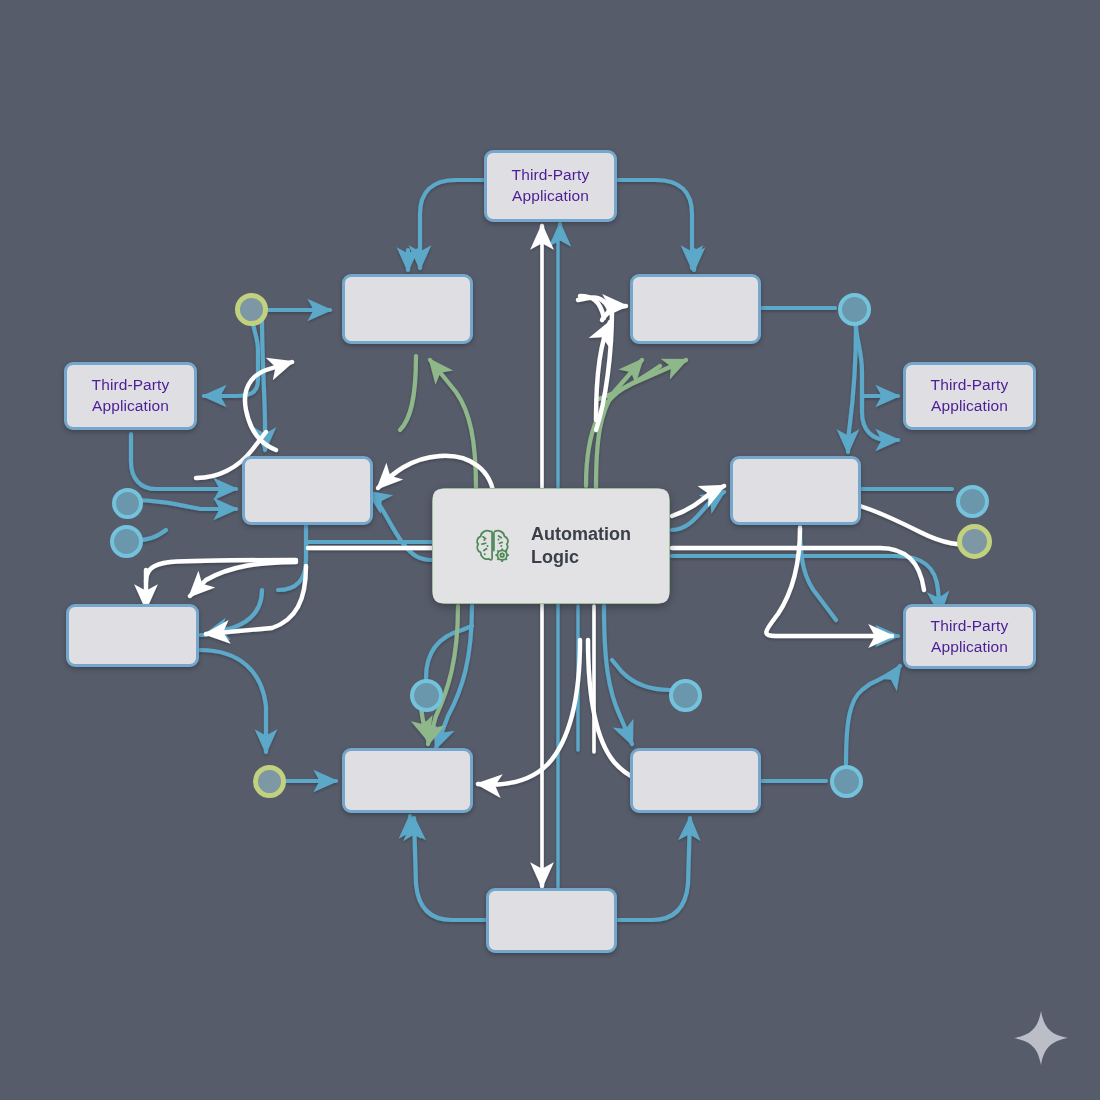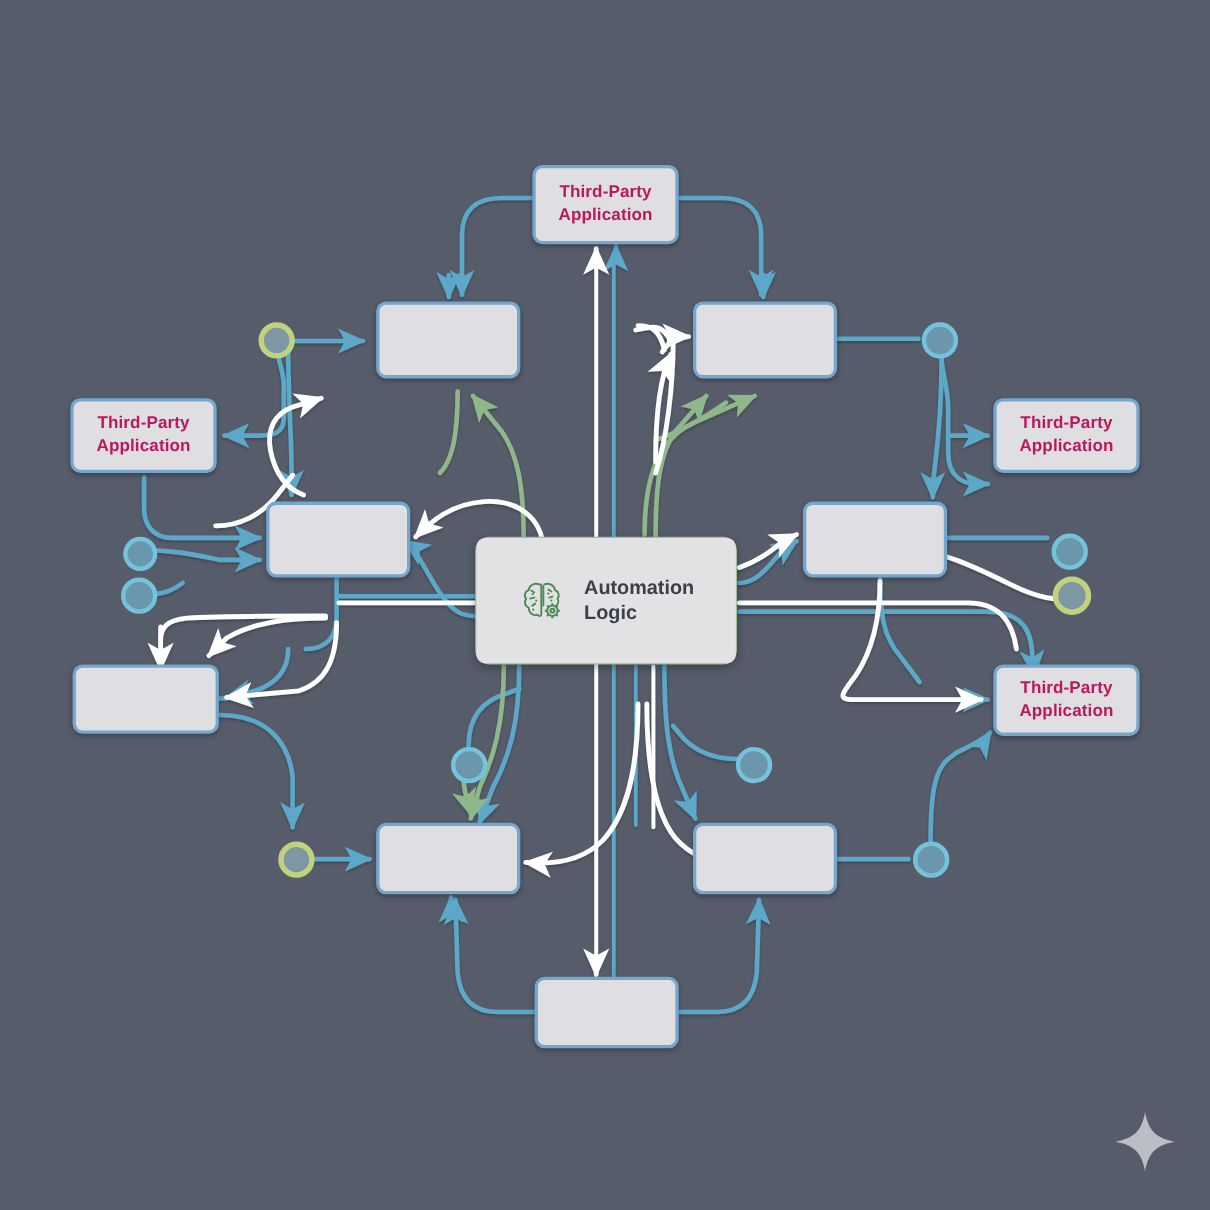--- a/index.html
+++ b/index.html
@@ -30,23 +30,23 @@
     justify-content: center;
     text-align: center;
     z-index: 5;
   }
   .node.app {
     background: #dfdfe3;
     border: 3px solid #74a7cb;
     box-shadow: 0 2px 5px rgba(0,0,0,0.28);
   }
   .node.app .label {
-    color: #be185d;
+    color: #4c1d95;
     font-size: 15.5px;
-    font-weight: bold;
+    font-weight: normal;
     line-height: 1.35;
     letter-spacing: 0.1px;
   }
   .node.hub {
     background: #9ebf9a;
     border-radius: 13px;
     padding: 1px;
     box-shadow: 0 3px 8px rgba(0,0,0,0.3);
   }
   .hub-inner {

